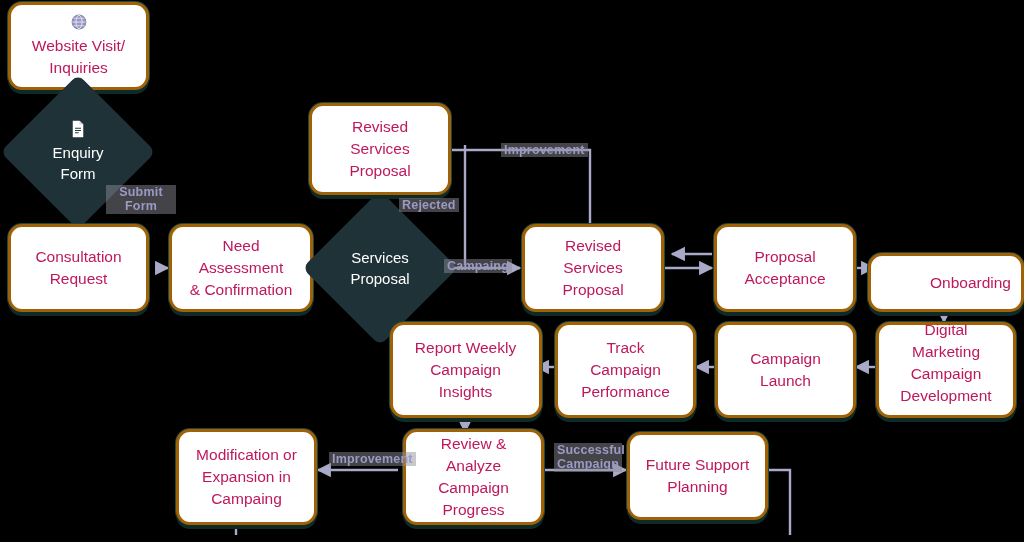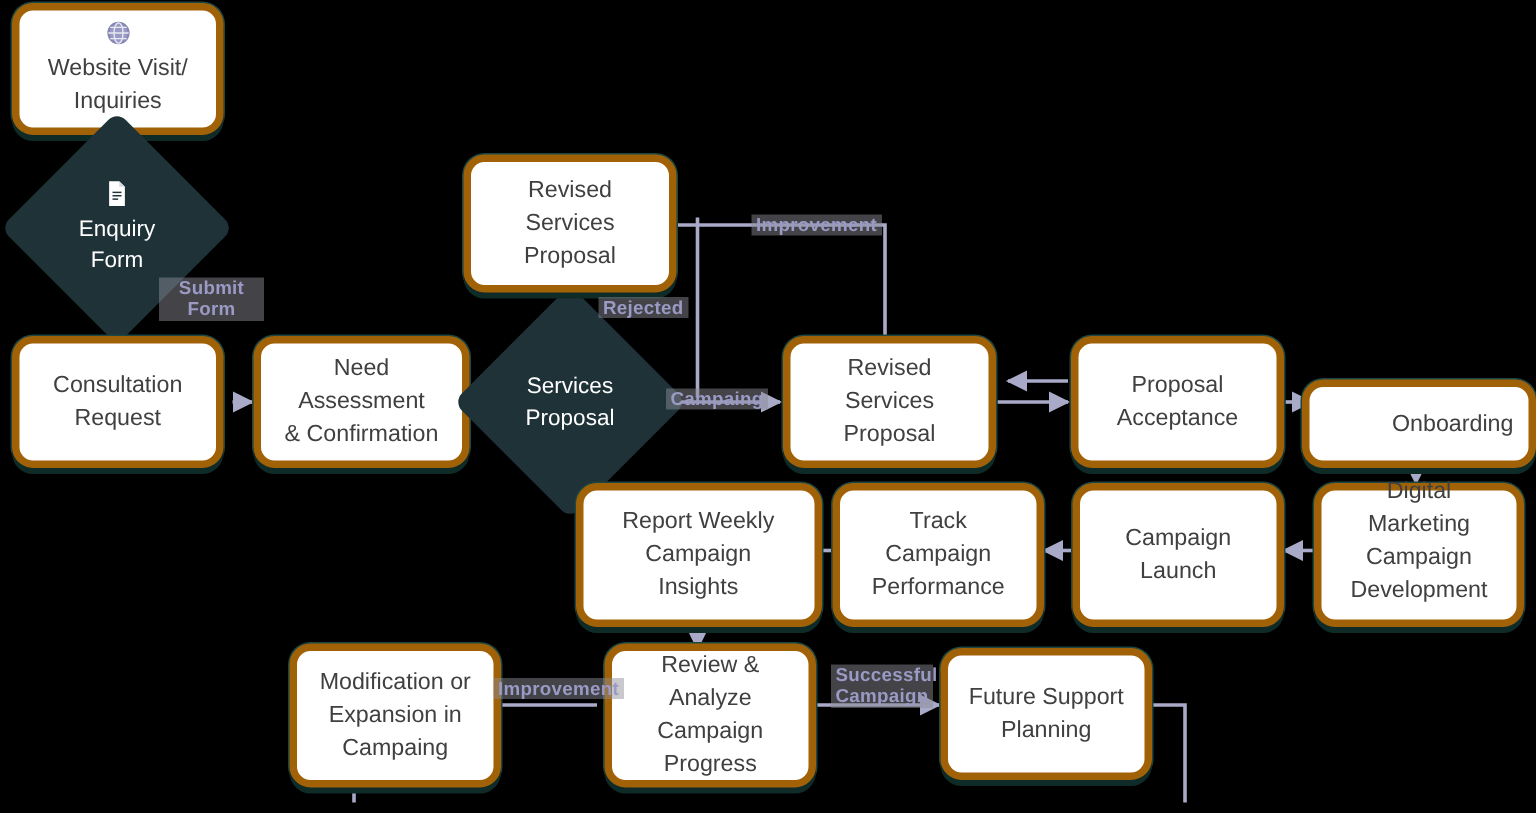--- a/index.html
+++ b/index.html
@@ -22,24 +22,24 @@
   .node {
     position: absolute;
     display: flex;
     flex-direction: column;
     align-items: center;
     justify-content: center;
     text-align: center;
   }
   .box {
     background: #ffffff;
-    border: 5px solid #a16207;
+    border: 3px solid #a16207;
     border-radius: 14px;
     box-shadow: 0 4px 0 0 #0e2b28, 0 0 0 1px #1d4743;
-    color: #404040;
+    color: #be185d;
     font-size: 15.5px;
     line-height: 1.42;
     padding: 8px 10px;
   }
   .diamond {
     width: 110px; height: 110px;
     background: #1e3238;
     color: #ffffff;
     font-size: 15px;
     line-height: 1.4;
@@ -233,36 +233,36 @@
 
   <div class="node" style="left:555px; top:322px; width:141px; height:96px;">
     <div class="box" style="width:141px; height:96px; display:flex; flex-direction:column; align-items:center; justify-content:center;">
       <span>Track</span>
       <span>Campaign</span>
       <span>Performance</span>
     </div>
   </div>
 
   <div class="node" style="left:395px; top:322px; width:141px; height:96px;">
-    <div class="box" style="width:164px; height:96px; display:flex; flex-direction:column; align-items:center; justify-content:center;text-align:right;">
+    <div class="box" style="width:152px; height:96px; display:flex; flex-direction:column; align-items:center; justify-content:center;text-align:right;">
       <span>Report Weekly</span>
       <span>Campaign</span>
       <span>Insights</span>
     </div>
   </div>
 
   <div class="node" style="left:396px; top:429px; width:141px; height:96px;padding-left:14px;">
     <div class="box" style="width:141px; height:96px; display:flex; flex-direction:column; align-items:center; justify-content:center;">
       <span>Review &amp; Analyze</span>
       <span>Campaign</span>
       <span>Progress</span>
     </div>
   </div>
 
-  <div class="node" style="left:166px; top:429px; width:161px; height:96px;margin-left:17px;">
+  <div class="node" style="left:166px; top:429px; width:161px; height:96px;">
     <div class="box" style="width:141px; height:96px; display:flex; flex-direction:column; align-items:center; justify-content:center;">
       <span>Modification or</span>
       <span>Expansion in</span>
       <span>Campaing</span>
     </div>
   </div>
 
   <div class="node" style="left:627px; top:432px; width:141px; height:88px;">
     <div class="box" style="width:141px; height:88px; display:flex; flex-direction:column; align-items:center; justify-content:center;">
       <span>Future Support</span>

